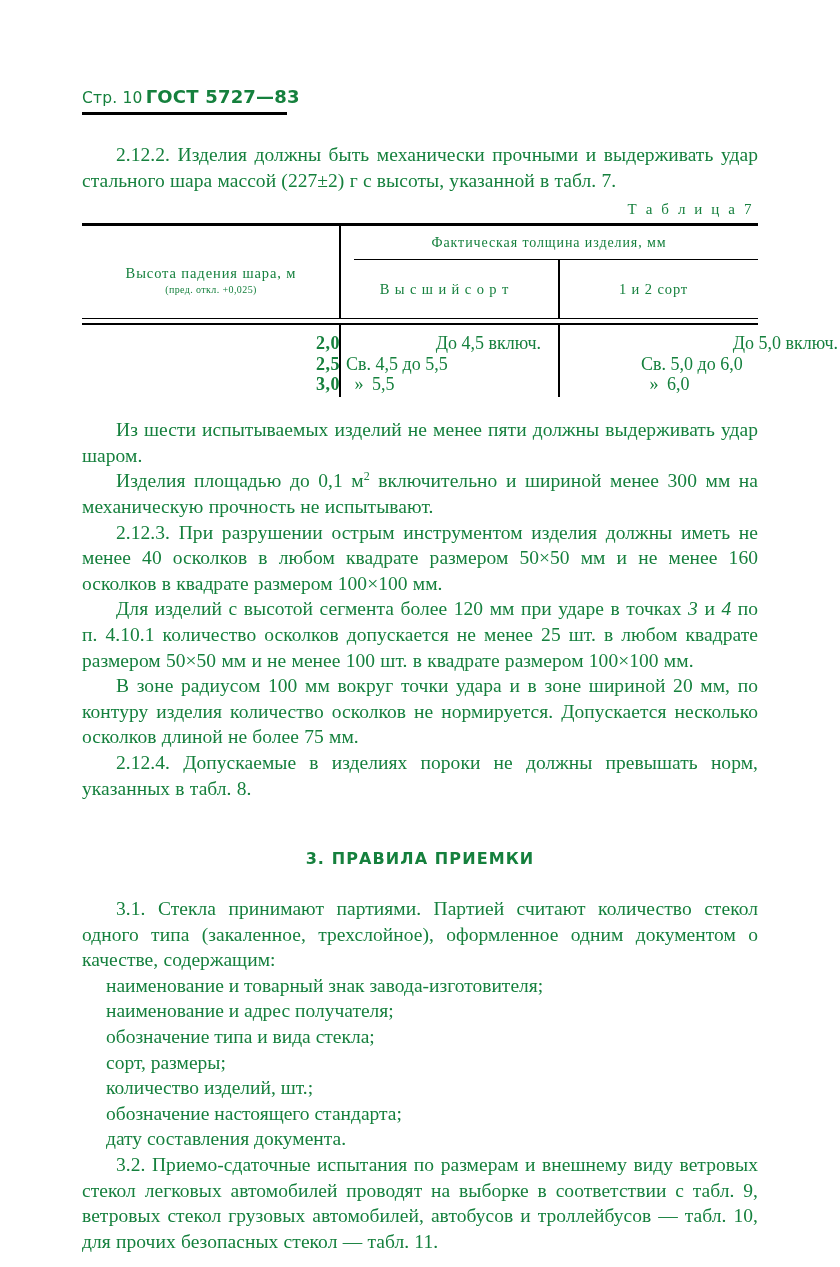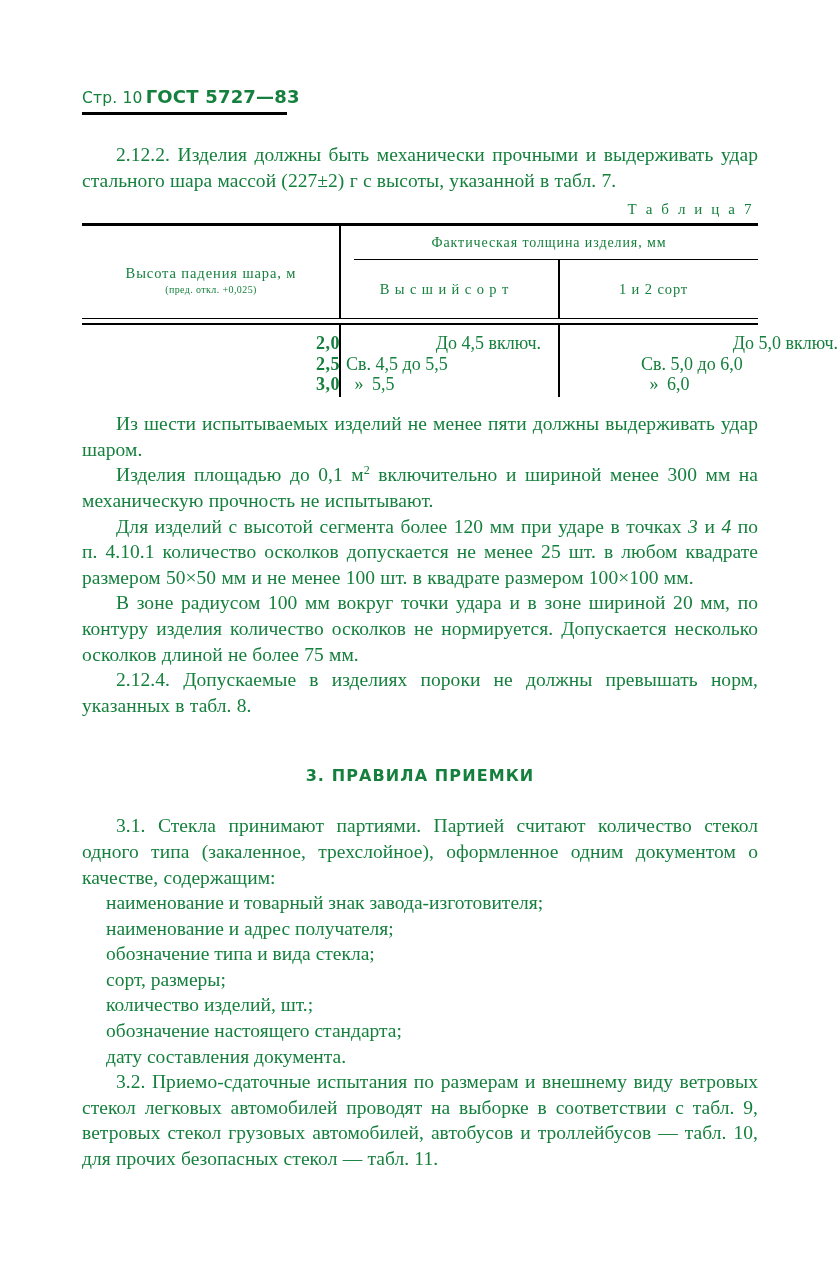--- a/index.html
+++ b/index.html
@@ -232,24 +232,25 @@
         </div>
 
         <div class="tb-col3">
           <div class="cellrow r">До 5,0 включ.</div>
           <div class="cellrow">Св. 5,0 до 6,0</div>
           <div class="cellrow"><span class="dit">»</span><span>6,0</span></div>
         </div>
       </div>
     </div>
 
-    <p class="t" style="margin-top:8px;">Из шести испытываемых изделий не менее пяти должны выдерживать удар шаром.</p>
+    <p class="t" style="margin-top:14px;">Из шести испытываемых изделий не менее пяти должны выдерживать удар шаром.</p>
 
     <p class="t"><span>Изделия площадью до 0,1 м</span><sup>2</sup><span> включительно и шириной менее 300 мм на механическую прочность не испытывают.</span></p>
 
+    <p class="t">2.12.3. При разрушении острым инструментом изделия должны иметь не менее 40 осколков в любом квадрате размером 50×50 мм и не менее 160 осколков в квадрате размером 100×100 мм.</p>
 
     <p class="t"><span>Для изделий с высотой сегмента более 120 мм при ударе в точках </span><span class="ital">3</span><span> и </span><span class="ital">4</span><span> по п. 4.10.1 количество осколков допускается не менее 25 шт. в любом квадрате размером 50×50 мм и не менее 100 шт. в квадрате размером 100×100 мм.</span></p>
 
     <p class="t">В зоне радиусом 100 мм вокруг точки удара и в зоне шириной 20 мм, по контуру изделия количество осколков не нормируется. Допускается несколько осколков длиной не более 75 мм.</p>
 
     <p class="t">2.12.4. Допускаемые в изделиях пороки не должны превышать норм, указанных в табл. 8.</p>
 
     <p class="sect" style="margin-top:48px; margin-bottom:28px;">3. ПРАВИЛА ПРИЕМКИ</p>
 
     <p class="t">3.1. Стекла принимают партиями. Партией считают количество стекол одного типа (закаленное, трехслойное), оформленное одним документом о качестве, содержащим:</p>

